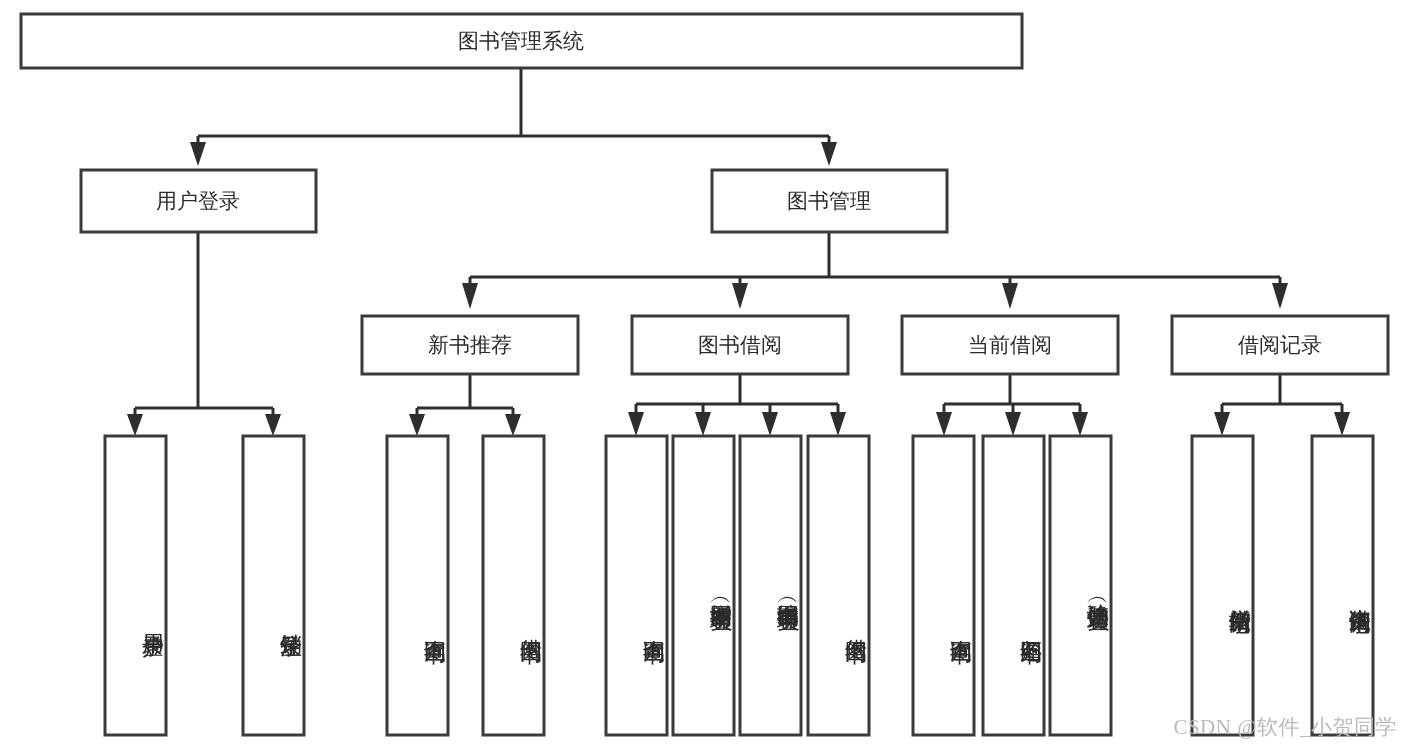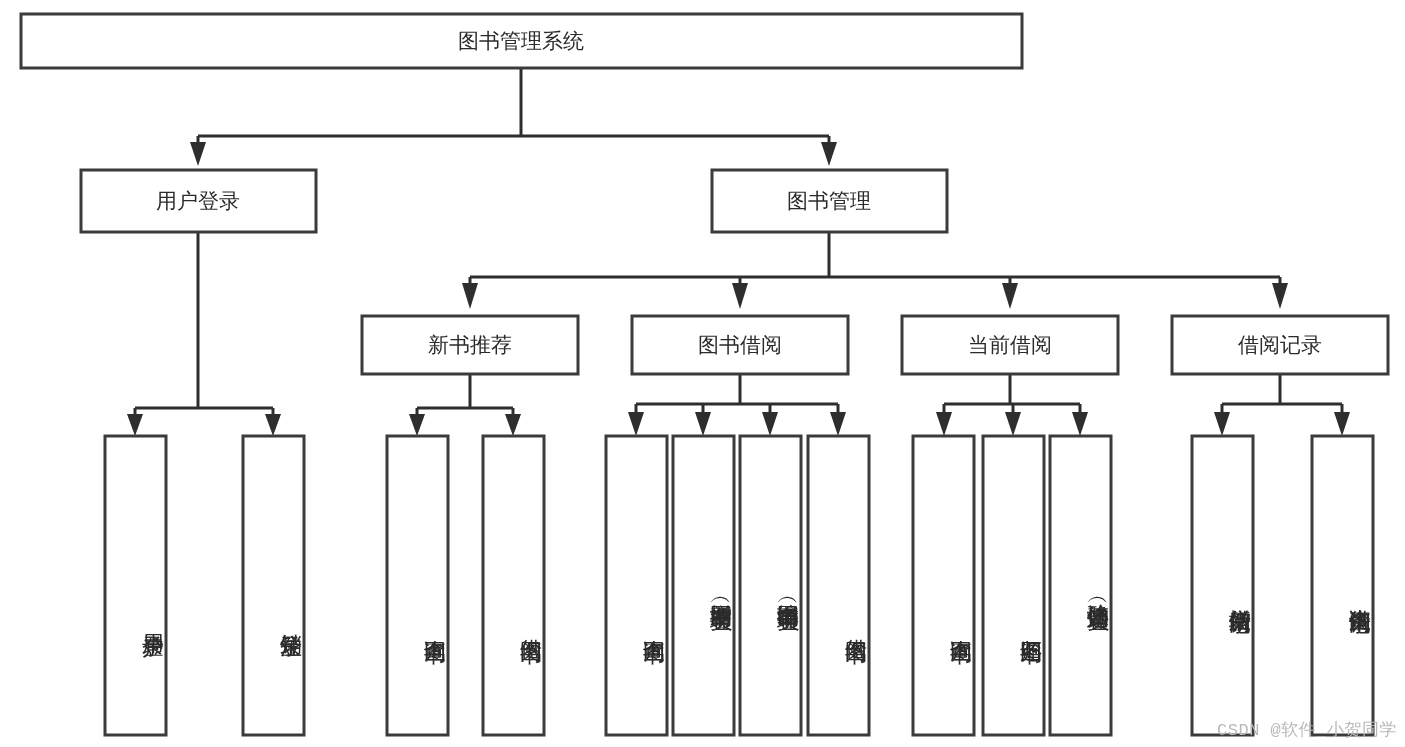--- a/index.html
+++ b/index.html
@@ -59,22 +59,22 @@
     display: flex;
     align-items: flex-start;
     justify-content: center;
     white-space: nowrap;
     pointer-events: none;
   }
   .watermark {
     position: absolute;
     right: 8px;
     bottom: 6px;
-    font-family: Liberation Mono, monospace;
-    font-size: 17px;
+    font-family: Liberation Serif, serif;
+    font-size: 21px;
     color: #b9b9b9;
     letter-spacing: 0.5px;
     white-space: nowrap;
   }
 </style>
 </head>
 <body>
 
 <div id="diagram-root">
 

